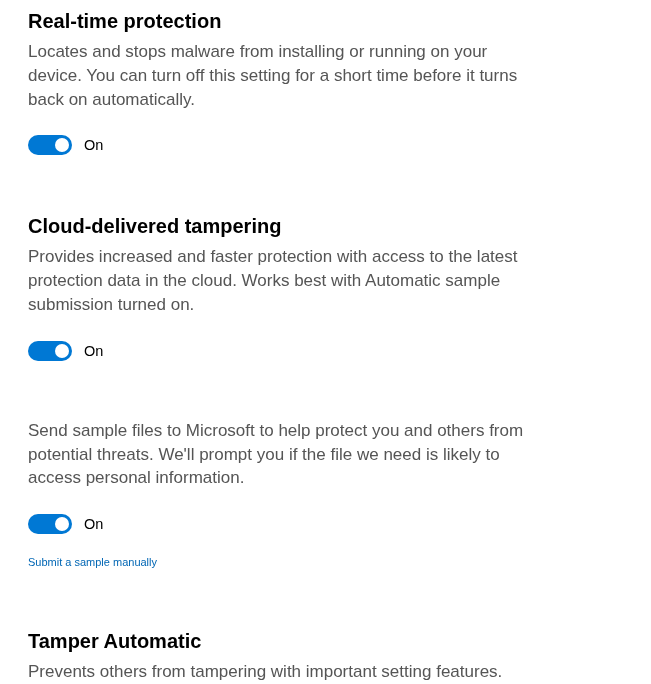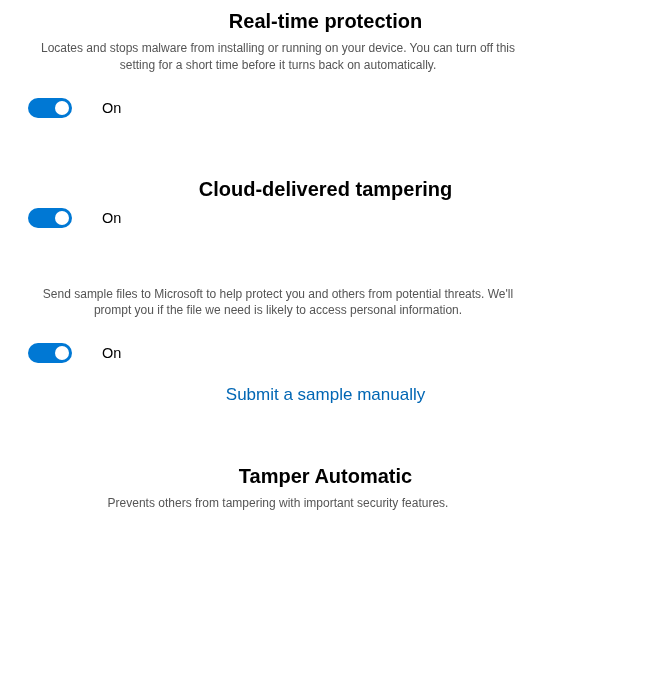--- a/index.html
+++ b/index.html
@@ -9,43 +9,42 @@
     }
     body {
       font-family: "Segoe UI", -apple-system, BlinkMacSystemFont, sans-serif;
       background: #ffffff;
       color: #000000;
       width: 651px;
       padding: 8px 28px 20px 28px;
     }
     .section {
       margin-bottom: 58px;
-      text-align: center;
     }
     .section:last-child {
       margin-bottom: 0;
     }
     .section-title {
       font-size: 20px;
       font-weight: 600;
       color: #000000;
       margin-bottom: 6px;
       line-height: 1.3;
     }
     .section-description {
-      font-size: 12px;
+      font-size: 17px;
       color: #555555;
       line-height: 1.4;
       max-width: 500px;
       margin-bottom: 24px;
     }
     .toggle-row {
       display: flex;
       align-items: center;
-      gap: 30px;
+      gap: 12px;
     }
     .toggle {
       position: relative;
       width: 44px;
       height: 20px;
       border-radius: 10px;
       cursor: pointer;
       flex-shrink: 0;
     }
     .toggle.on {
@@ -59,21 +58,21 @@
       height: 14px;
       border-radius: 50%;
       background: #ffffff;
     }
     .toggle-label {
       font-size: 14.5px;
       color: #000000;
     }
     .link {
       display: inline-block;
-      font-size: 17px;
+      font-size: 11px;
       color: #0066b4;
       text-decoration: none;
       cursor: pointer;
       margin-top: 22px;
     }
   </style>
 </head>
 <body>
 
 <div class="section">
@@ -82,20 +81,21 @@
   <div class="toggle-row">
     <div class="toggle on">
       <div class="knob"></div>
     </div>
     <span class="toggle-label">On</span>
   </div>
 </div>
 
 <div class="section">
   <h2 class="section-title">Cloud-delivered tampering</h2>
+  <p class="section-description">Provides increased and faster protection with access to the latest protection data in the cloud. Works best with Automatic sample submission turned on.</p>
   <div class="toggle-row">
     <div class="toggle on">
       <div class="knob"></div>
     </div>
     <span class="toggle-label">On</span>
   </div>
 </div>
 
 <div class="section">
   <p class="section-description">Send sample files to Microsoft to help protect you and others from potential threats. We'll prompt you if the file we need is likely to access personal information.</p>
@@ -103,14 +103,14 @@
     <div class="toggle on">
       <div class="knob"></div>
     </div>
     <span class="toggle-label">On</span>
   </div>
   <a class="link">Submit a sample manually</a>
 </div>
 
 <div class="section">
   <h2 class="section-title">Tamper Automatic</h2>
-  <p class="section-description">Prevents others from tampering with important security features.</p>
+  <p class="section-description">Prevents others from tampering with important setting features.</p>
 </div>
 
 </body></html>

